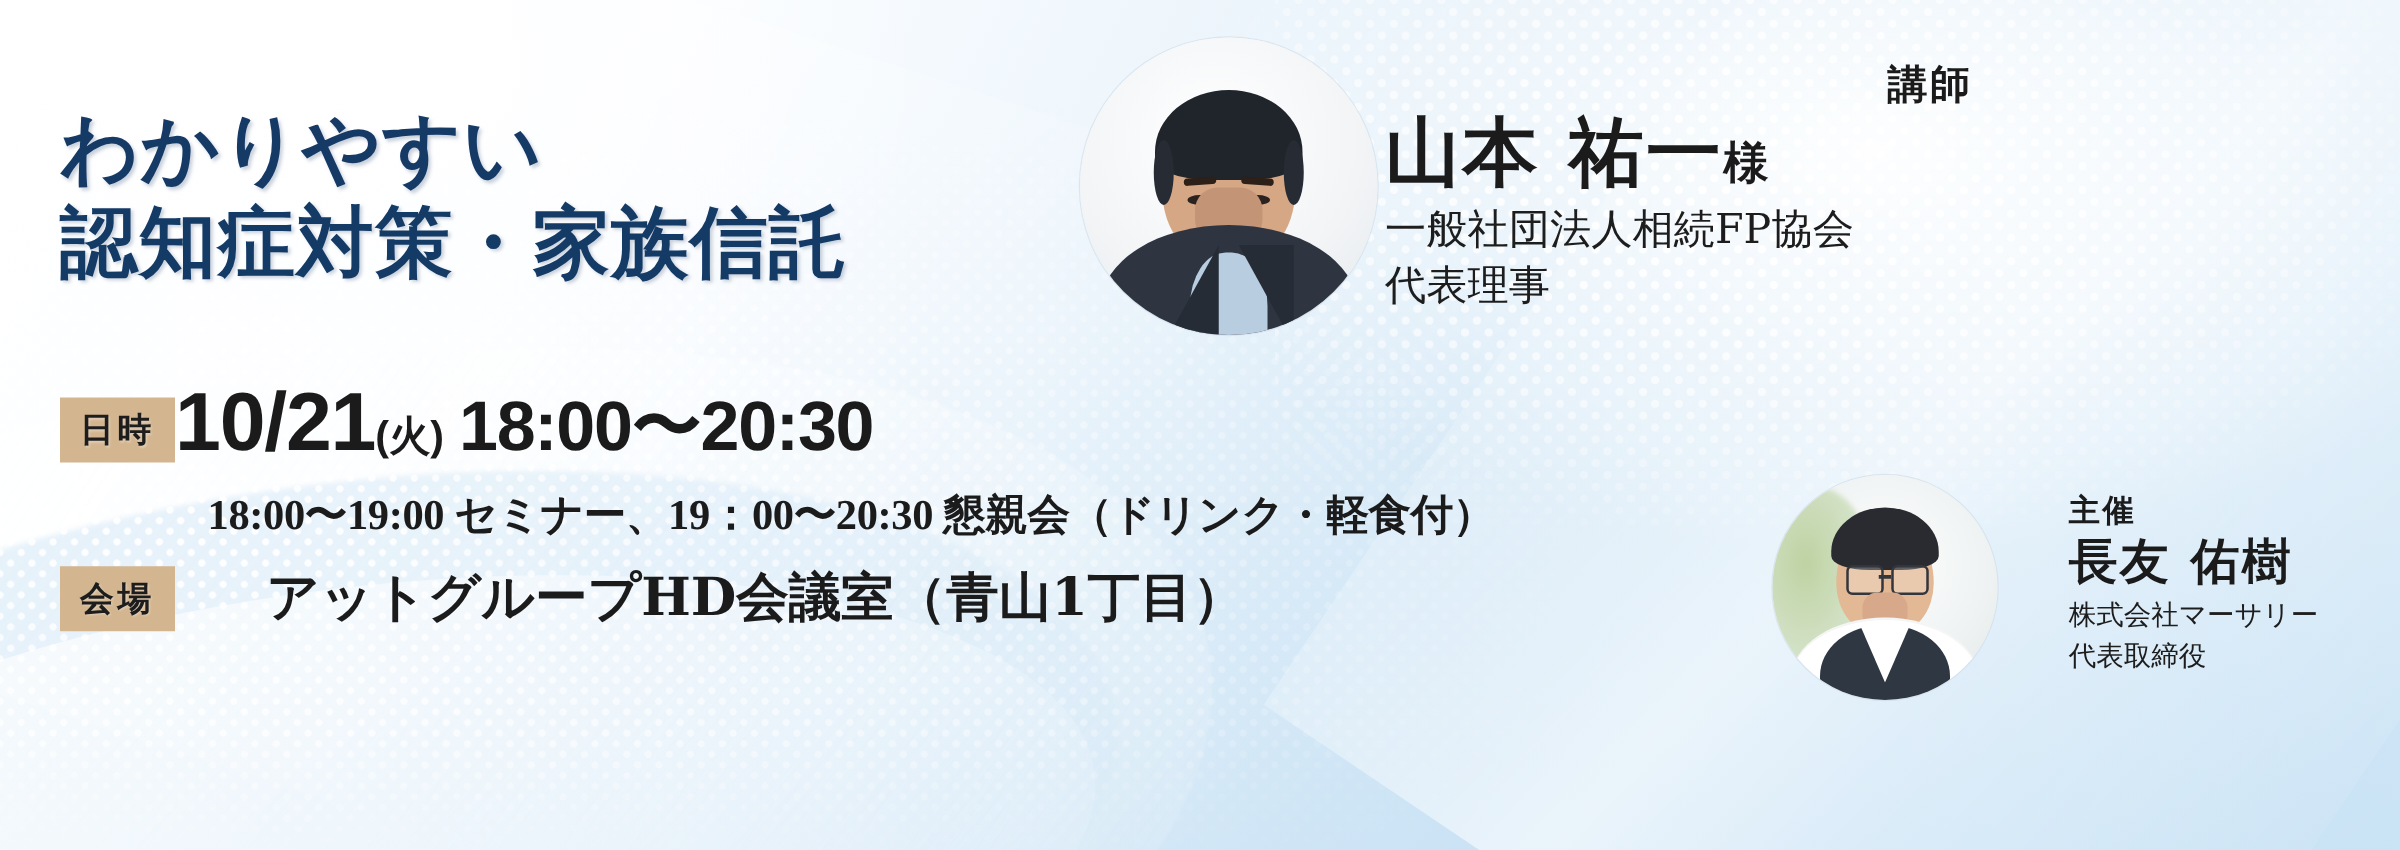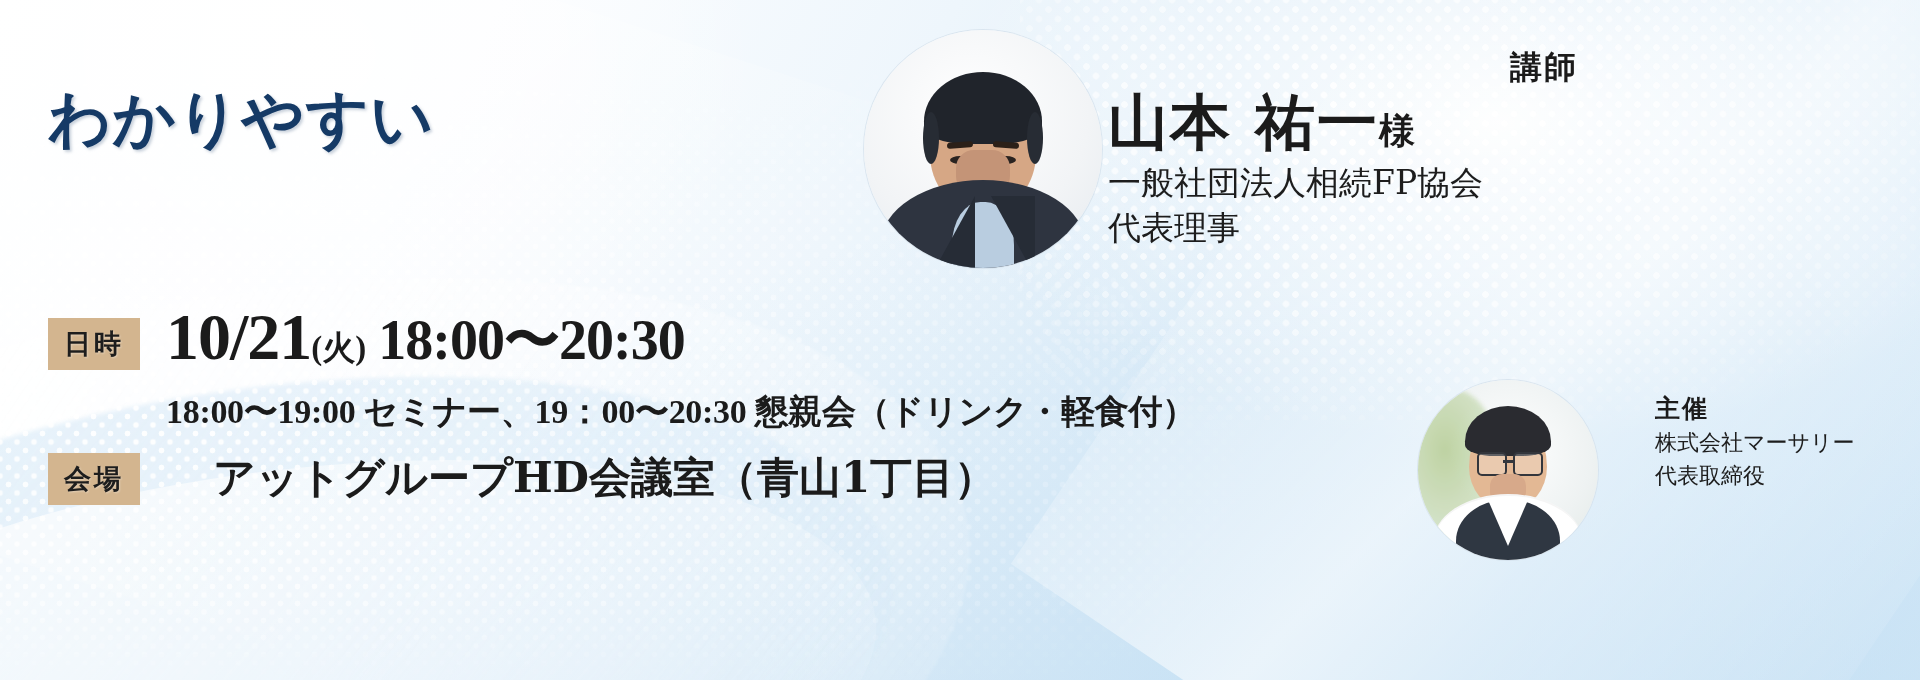--- a/index.html
+++ b/index.html
@@ -163,23 +163,22 @@
     background: #d3b58f;
     color: #1d1d1d;
     font-family: Liberation Sans, sans-serif;
     font-weight: 700;
     font-size: 27px;
     letter-spacing: 3px;
     flex: 0 0 auto;
     text-shadow: 1px 1px 2px rgba(255,255,255,0.35);
   }
   .date-main {
-    margin-left: 26px;
     color: #1b1b1b;
-    font-family: Liberation Serif, serif;
+    font-family: Liberation Sans, sans-serif;
     font-weight: 700;
     font-size: 66px;
     line-height: 0.92;
     letter-spacing: -1px;
     white-space: nowrap;
     position: relative;
     top: -11px;
   }
   .date-main .dow {
     font-size: 33px;
@@ -532,20 +531,21 @@
   <div class="swoosh swoosh-c"></div>
   <div class="swoosh-right"></div>
   <div class="diag-band"></div>
   <div class="dots"></div>
   <div class="dots-right"></div>
 
   <div class="left-col">
 
     <div class="title-block">
       <div class="title-line1">わかりやすい</div>
+      <div class="title-line2">認知症対策・家族信託</div>
     </div>
 
     <div class="info-rows">
 
       <div class="info-row">
         <span class="badge">日時</span>
         <span class="date-main"><span>10/21</span><span class="dow">(火)</span><span class="time">18:00〜20:30</span></span>
       </div>
 
       <div class="schedule-line">18:00〜19:00 セミナー、19：00〜20:30 懇親会（ドリンク・軽食付）</div>
@@ -595,17 +595,18 @@
       <div class="p2-mouth"></div>
       <div class="p2-neck"></div>
       <div class="p2-body"></div>
       <div class="p2-vest"></div>
       <div class="p2-shirt-v"></div>
     </div>
   </div>
 
   <div class="host-block">
     <div class="host-role">主催</div>
+    <div class="host-name">長友 佑樹</div>
     <div class="host-org">株式会社マーサリー</div>
     <div class="host-org">代表取締役</div>
   </div>
 
 </div>
 
 </body></html>

